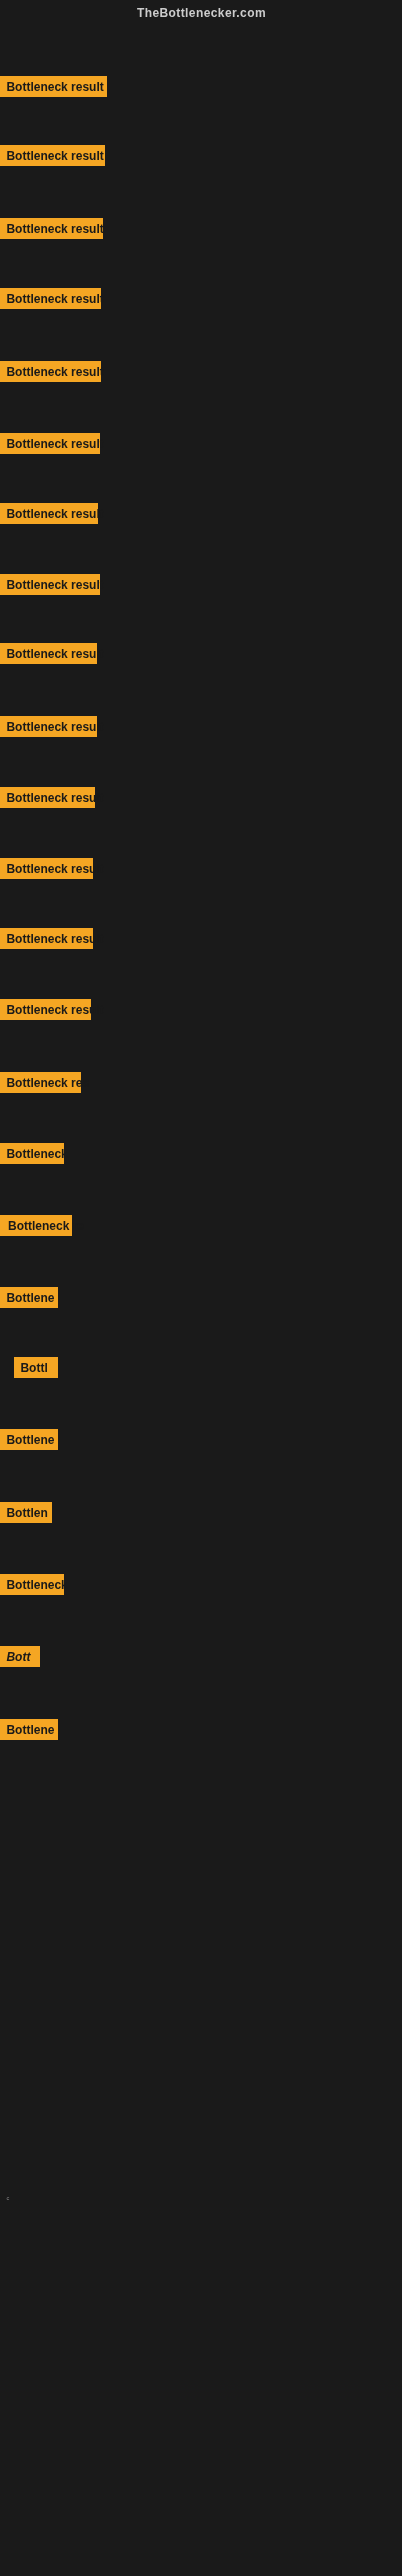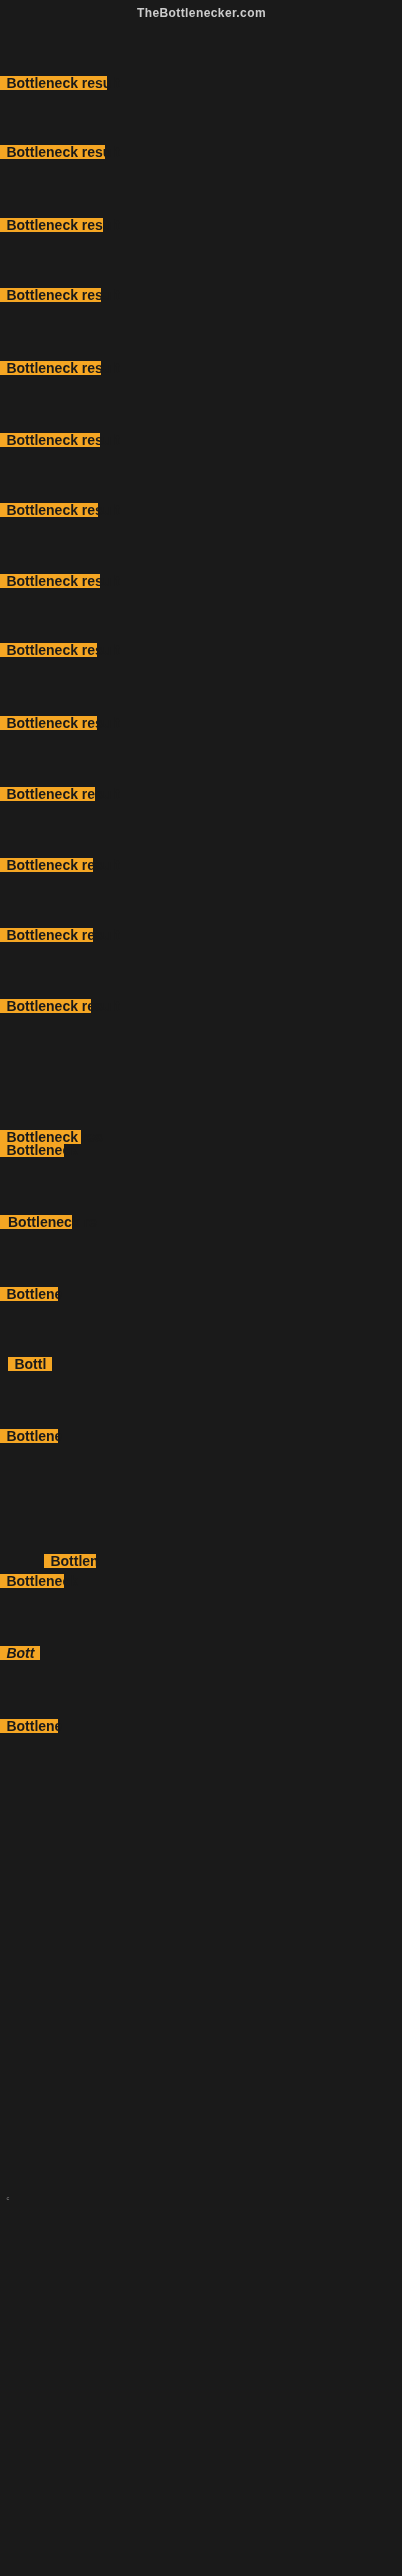--- a/index.html
+++ b/index.html
@@ -29,25 +29,25 @@
       display: flex;
       align-items: center;
       margin-bottom: 0;
       position: absolute;
       left: 0;
     }
 
     .bottleneck-label {
       background-color: #f5a623;
       color: #1a1a1a;
-      font-size: 14px;
+      font-size: 12px;
       font-weight: bold;
       padding: 3.2px 6.4px;
       white-space: nowrap;
-      height: 14px;
+      height: 21px;
       display: flex;
       align-items: center;
     }
 
     .tiny-text {
       position: absolute;
       color: #888;
       font-size: 5.6px;
     }
   </style>
@@ -94,39 +94,39 @@
     </div>
     <div class="bottleneck-bar" style="top: 828px; left: 0px;">
       <div class="bottleneck-label" style="width: 93px;">Bottleneck result</div>
     </div>
     <div class="bottleneck-bar" style="top: 898px; left: 0px;">
       <div class="bottleneck-label" style="width: 93px;">Bottleneck result</div>
     </div>
     <div class="bottleneck-bar" style="top: 969px; left: 0px;">
       <div class="bottleneck-label" style="width: 91px;">Bottleneck result</div>
     </div>
-    <div class="bottleneck-bar" style="top: 1100px; left: 0px;">
+    <div class="bottleneck-bar" style="top: 1042px; left: 0px;">
       <div class="bottleneck-label" style="width: 81px;">Bottleneck res</div>
     </div>
     <div class="bottleneck-bar" style="top: 1113px; left: 0px;">
       <div class="bottleneck-label" style="width: 64px;">Bottleneck</div>
     </div>
     <div class="bottleneck-bar" style="top: 1185px; left: 0px;">
       <div class="bottleneck-label" style="width: 72px; padding-left: 8px;">Bottleneck re</div>
     </div>
     <div class="bottleneck-bar" style="top: 1257px; left: 0px;">
       <div class="bottleneck-label" style="width: 58px;">Bottlene</div>
     </div>
-    <div class="bottleneck-bar" style="top: 1327px; left: 8px; border-radius: 8px;">
+    <div class="bottleneck-bar" style="top: 1327px; left: 14px; border-radius: 8px;">
       <div class="bottleneck-label" style="width: 44px;">Bottl</div>
     </div>
     <div class="bottleneck-bar" style="top: 1399px; left: 0px;">
       <div class="bottleneck-label" style="width: 58px;">Bottlene</div>
     </div>
-    <div class="bottleneck-bar" style="top: 1524px; left: 0px; padding-left: 44px;">
+    <div class="bottleneck-bar" style="top: 1472px; left: 0px;">
       <div class="bottleneck-label" style="width: 52px;">Bottlen</div>
     </div>
     <div class="bottleneck-bar" style="top: 1544px; left: 0px;">
       <div class="bottleneck-label" style="width: 64px;">Bottleneck</div>
     </div>
     <div class="bottleneck-bar" style="top: 1616px; left: 0px; font-style: italic;">
       <div class="bottleneck-label" style="width: 40px;">Bott</div>
     </div>
     <div class="bottleneck-bar" style="top: 1689px; left: 0px;">
       <div class="bottleneck-label" style="width: 58px;">Bottlene</div>

